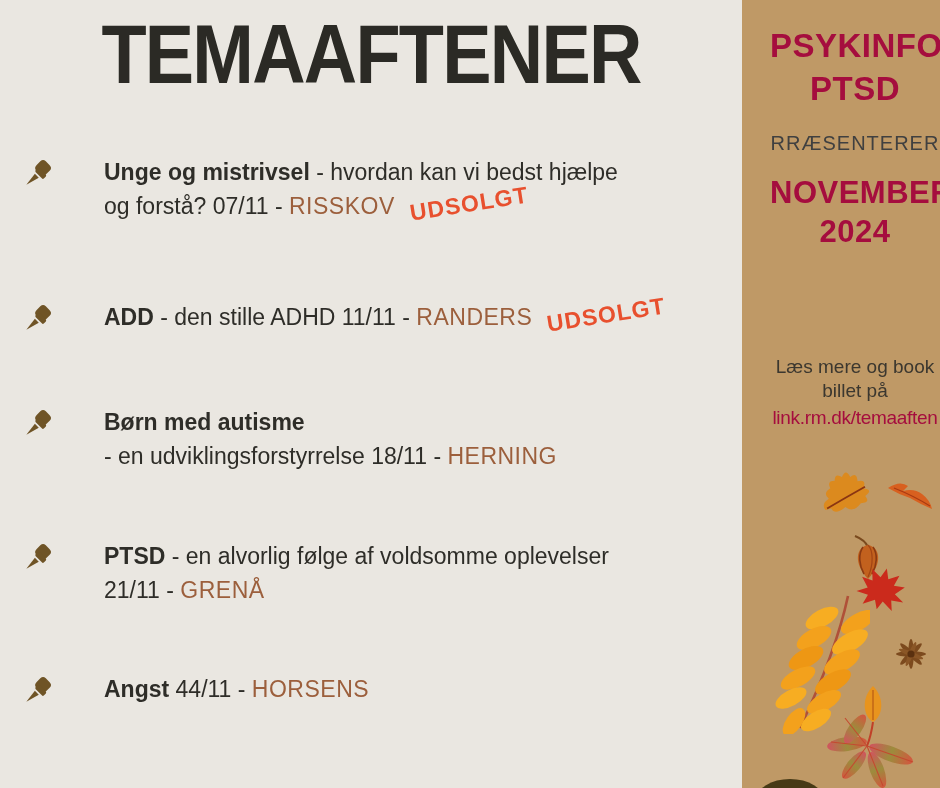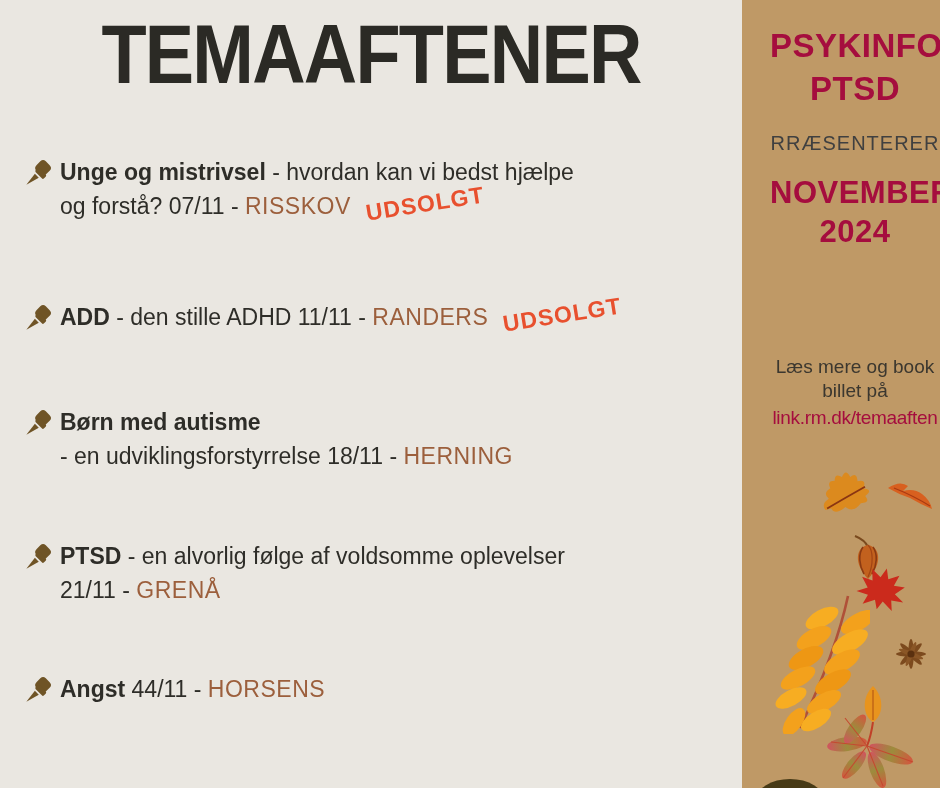--- a/index.html
+++ b/index.html
@@ -21,21 +21,21 @@
   }
   .main{position:absolute;left:0;top:0;width:742px;height:696px;border-radius:14px;}
   .title{
     position:absolute;top:6px;left:0;width:100%;margin:0;
     font-size:84px;font-weight:700;letter-spacing:-2px;color:#2B2A25;
     text-align:center;transform:scaleX(0.88);transform-origin:50% 0;
     white-space:nowrap;
   }
   .event{
     position:absolute;left:24px;display:flex;align-items:flex-start;
-    font-size:23px;line-height:34px;color:var(--text-dark);
+    font-size:23px;line-height:34px;color:var(--text-dark);gap:44px;
   }
   .event .pin{flex:0 0 auto;width:28px;height:30px;margin-top:3px;margin-right:8px;}
   .event .pin svg{width:100%;height:100%;display:block;}
   .etext b{font-weight:700;color:var(--text-dark);}
   .etext .city{color:var(--city-brown);font-weight:400;letter-spacing:.5px;}
   .soldout{
     display:inline-block;color:var(--soldout-red);font-weight:700;
     letter-spacing:1px;transform:rotate(-9deg) translateY(7px);
     transform-origin:0 50%;margin-left:14px;
   }

